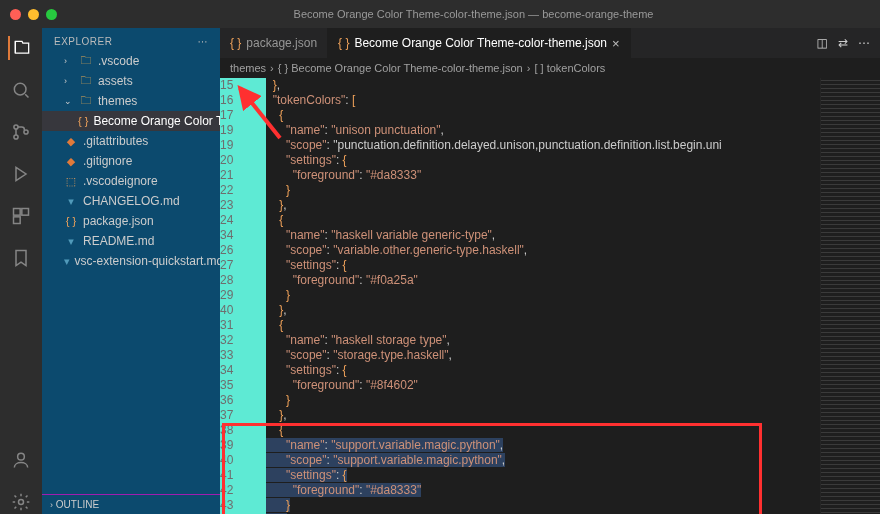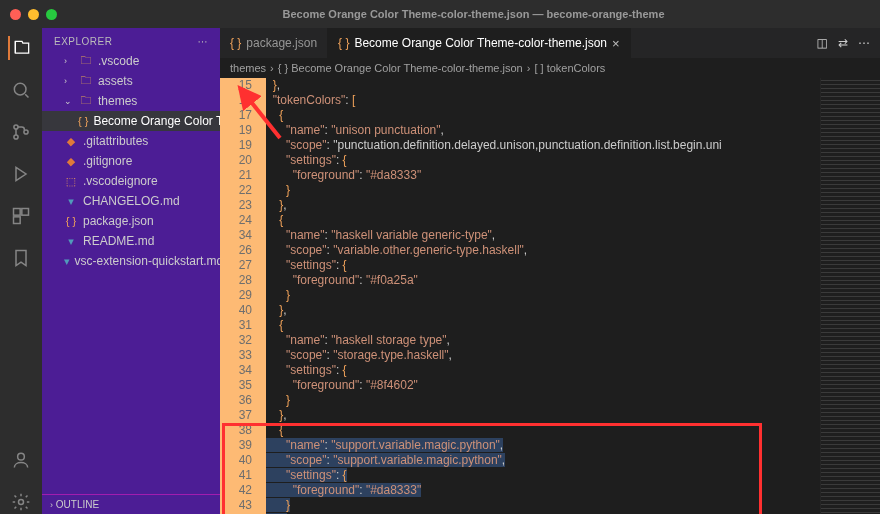--- a/index.html
+++ b/index.html
@@ -1,27 +1,27 @@
 <!DOCTYPE html>
 <html><head>
 <meta charset="utf-8">
 <style>
 * { margin: 0; padding: 0; box-sizing: border-box; font-family: -apple-system, "Segoe UI", sans-serif; }
 body { background: #1e1e1e; width: 880px; height: 514px; overflow: hidden; color: #cccccc; font-size: 12px; position: relative; }
 .titlebar { height: 28px; background: #2d2d2d; display: flex; align-items: center; padding: 0 10px; }
 .traffic { display: flex; gap: 7px; margin-right: 20px; }
 .dot { width: 11px; height: 11px; border-radius: 50%; }
 .red { background: #ff5f56; } .yellow { background: #ffbd2e; } .green { background: #27c93f; }
-.title { flex: 1; text-align: center; font-size: 11px; color: #999; font-weight: bold; }
+.title { flex: 1; text-align: center; font-size: 11px; color: #999; }
 .main { display: flex; height: 486px; }
 .activitybar { width: 42px; background: #2d2d2d; display: flex; flex-direction: column; align-items: center; padding-top: 8px; gap: 18px; }
 .activitybar .aicon { width: 24px; height: 24px; display: flex; align-items: center; justify-content: center; color: #858585; cursor: pointer; }
 .activitybar .aicon.active { color: #fff; border-left: 2px solid #e07a3a; margin-left: -2px; padding-left: 2px; }
 .activitybar .spacer { flex: 1; }
-.sidebar { width: 178px; background: #4c1d95; display: flex; flex-direction: column; }
+.sidebar { width: 178px; background: #0c4a6e; display: flex; flex-direction: column; }
 .sidebar-head { padding: 8px 12px 4px; font-size: 10px; color: #bbb; letter-spacing: 0.5px; display: flex; justify-content: space-between; }
 .project-head { padding: 2px 6px; font-size: 10px; color: #ccc; font-weight: bold; }
 .tree { flex: 1; overflow: hidden; }
 .tree-item { display: flex; align-items: center; height: 20px; padding-left: 10px; font-size: 12px; color: #ccc; cursor: pointer; gap: 5px; white-space: nowrap; overflow: hidden; }
 .tree-item.indent1 { padding-left: 22px; }
 .tree-item.indent2 { padding-left: 36px; }
 .tree-item.selected { background: #37373d; color: #fff; }
 .tree-item .fi { width: 14px; height: 14px; display: inline-flex; align-items: center; justify-content: center; font-size: 11px; }
 .chev { font-size: 9px; color: #ccc; width: 10px; }
 .folder { color: #e8ab53; }
@@ -30,21 +30,21 @@
 .md-i { color: #519aba; }
 .outline-sec { border-top: 1px solid #a21caf; padding: 4px 8px; font-size: 10px; color: #ccc; cursor: pointer; }
 .editor { flex: 1; display: flex; flex-direction: column; background: #1e1e1e; position: relative; }
 .tabs { height: 30px; background: #252526; display: flex; align-items: stretch; }
 .tab { display: flex; align-items: center; padding: 0 10px; font-size: 12px; gap: 5px; color: #969696; border-right: 1px solid #1e1e1e; cursor: pointer; }
 .tab.active { background: #1e1e1e; color: #fff; }
 .tab .close { font-size: 13px; opacity: 0.7; }
 .tab-actions { margin-left: auto; display: flex; align-items: center; gap: 10px; padding-right: 10px; color: #ccc; }
 .breadcrumb { height: 20px; display: flex; align-items: center; padding: 0 10px; font-size: 11px; color: #a0a0a0; gap: 4px; }
 .code-area { flex: 1; display: flex; font-family: "Menlo","Consolas",monospace; font-size: 12px; line-height: 15px; position: relative; overflow: hidden; }
-.gutter { width: 46px; text-align: right; padding-right: 14px; color: #6e6e6e; background: #fdba74; }
+.gutter { width: 46px; padding-right: 14px; color: #6e6e6e; background: #5eead4; }
 .gutter div { height: 15px; }
 .code { flex: 1; position: relative; white-space: pre; }
 .code .line { height: 15px; }
 .k-key { color: #ce9178; }
 .k-str { color: #ce9178; }
 .k-brace { color: #f0a25a; }
 .sel { background: rgba(58,94,150,0.55); }
 .arrow { position: absolute; pointer-events:none; }
 .redbox { position: absolute; border: 3px solid #ff3030; pointer-events: none; }
 .minimap { width: 60px; background: #1e1e1e; border-left: 1px solid #2a2a2a; opacity: 0.65; background-image:

